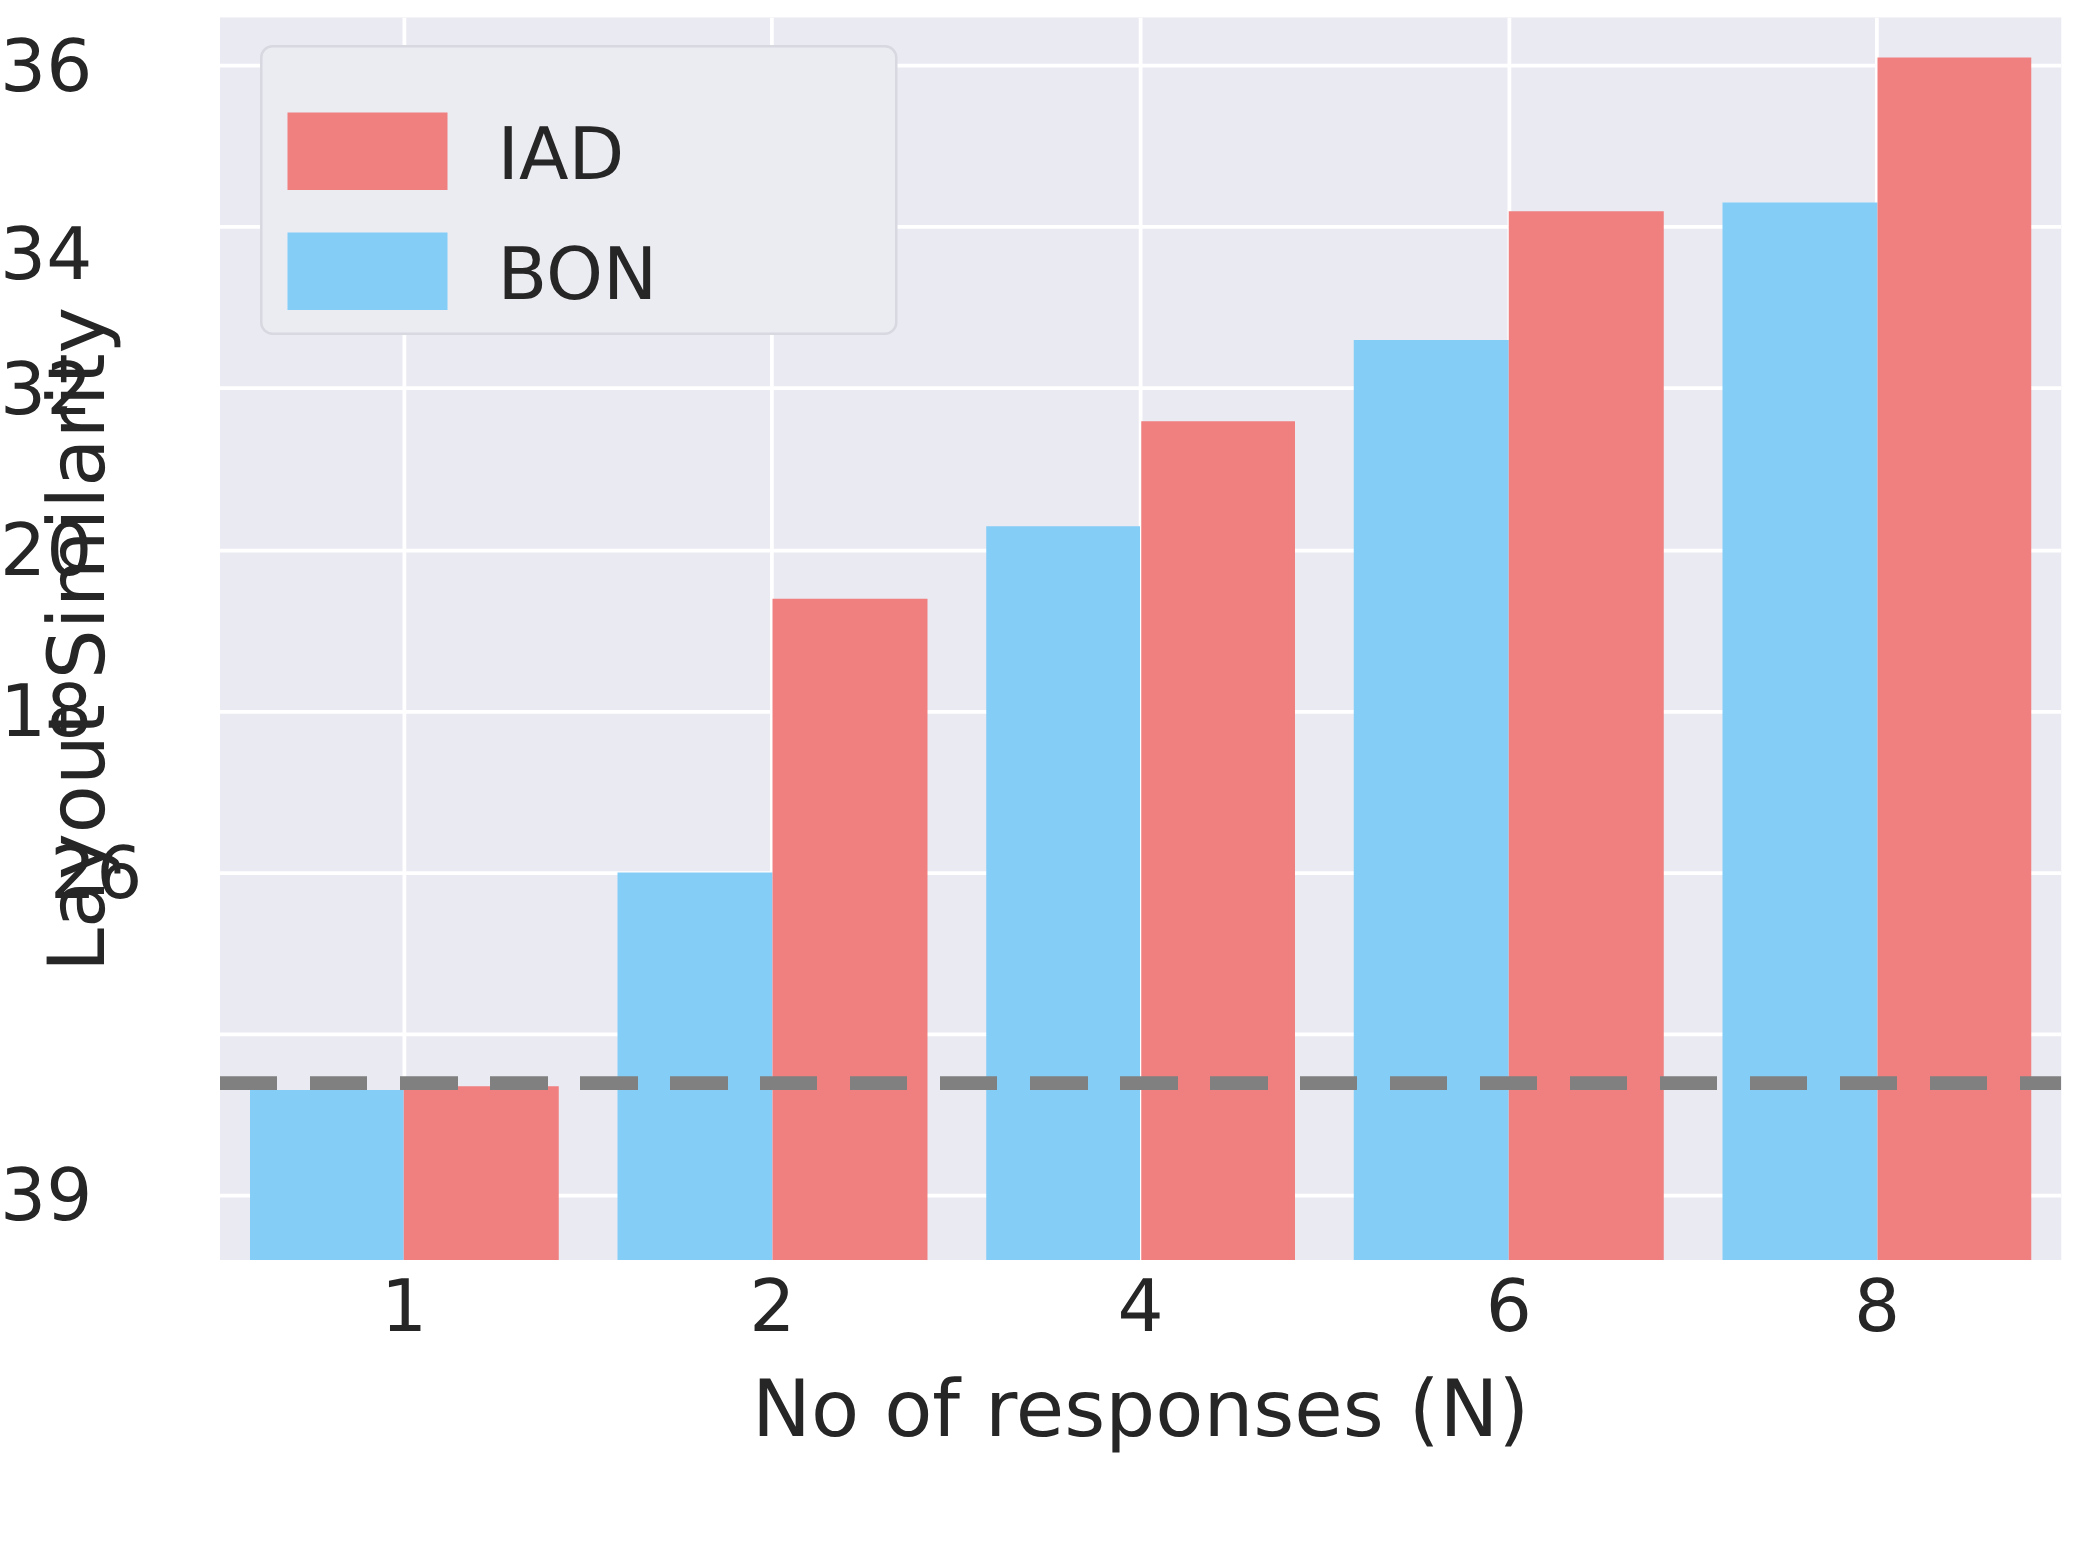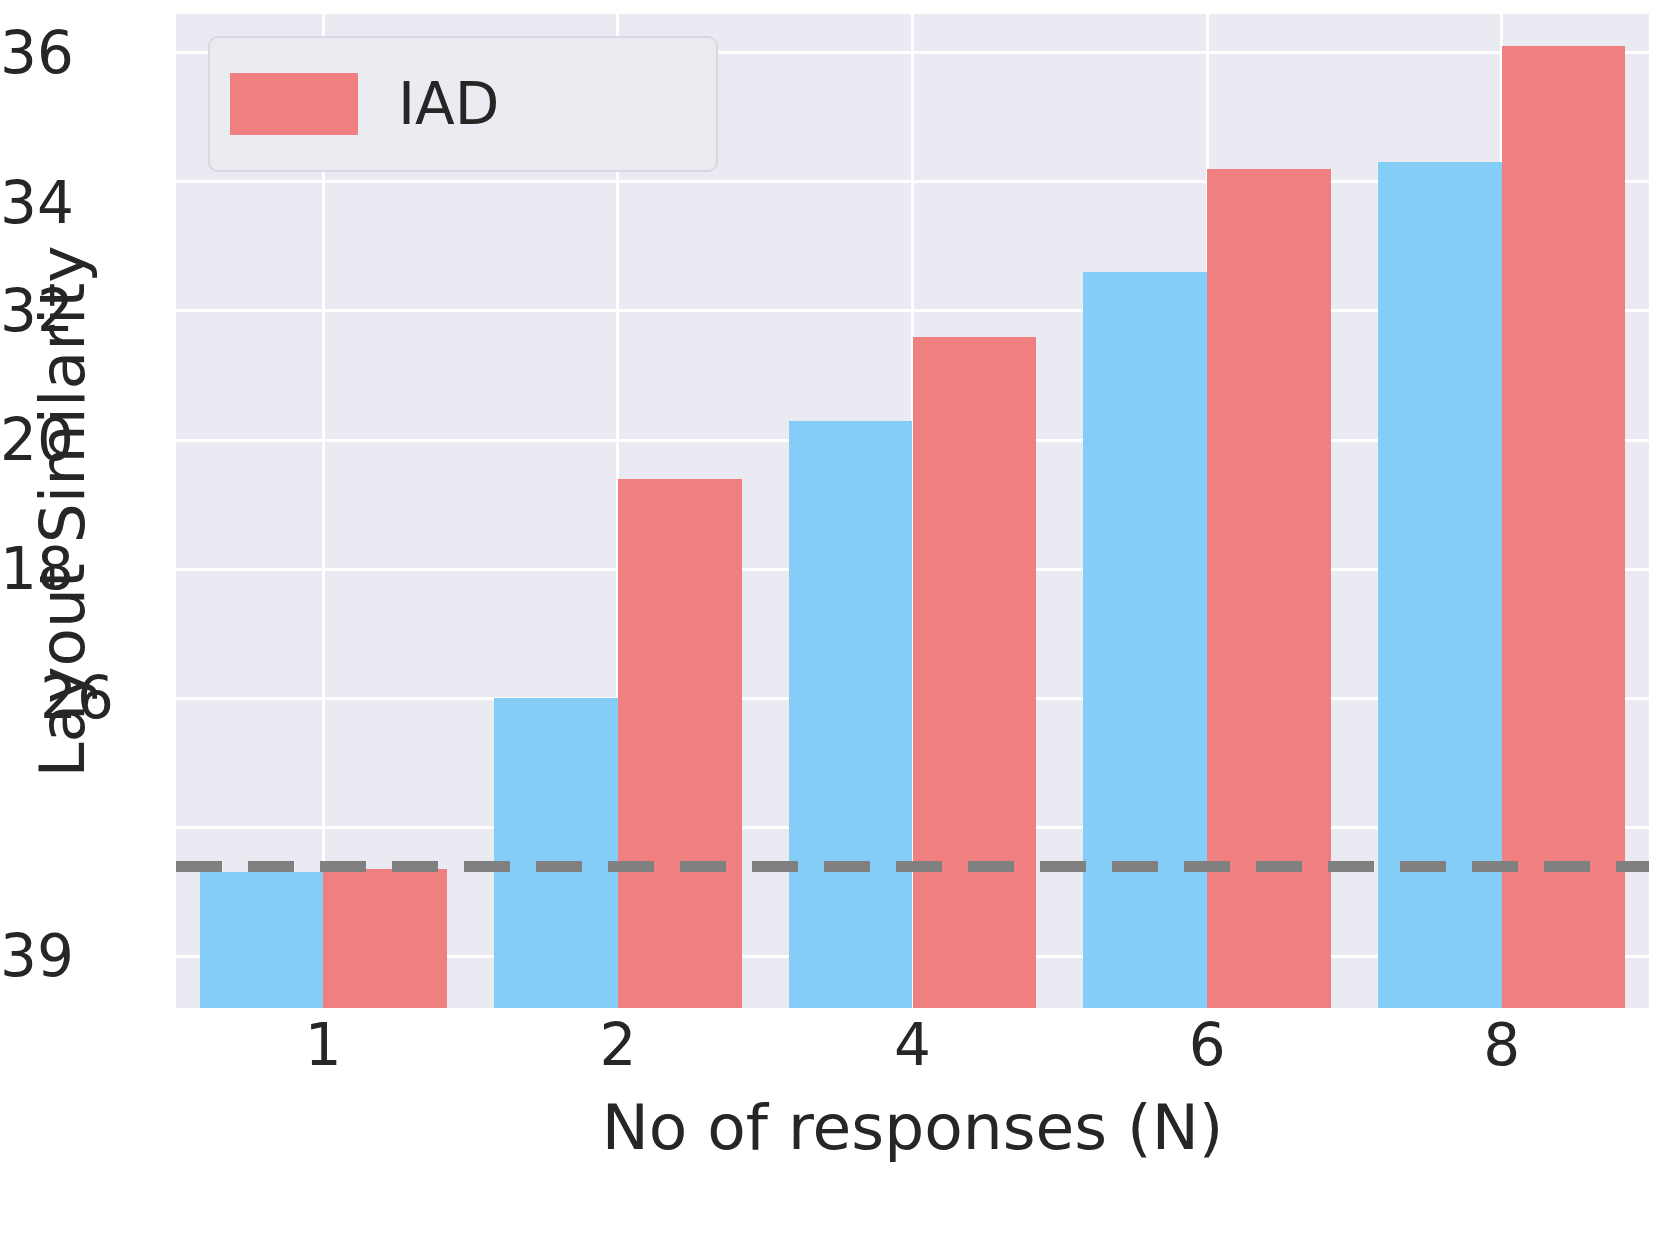--- a/index.html
+++ b/index.html
@@ -129,21 +129,21 @@
     top: 36px;
     width: 510px;
     padding: 18px 20px 18px 20px;
     background: #ebebf2;
     border: 2px solid #d8d8e0;
     border-radius: 10px;
     box-sizing: border-box;
   }
   .legend-row {
     display: flex;
-    align-items: center;
+    align-items: flex-end;
     height: 96px;
   }
   .legend-swatch {
     width: 128px;
     height: 62px;
     flex: 0 0 auto;
     margin-right: 40px;
   }
   .legend-swatch.iad { background: #f08080; }
   .legend-swatch.bon { background: #84cdf7; }
@@ -232,15 +232,19 @@
     </div>
 
   <div id="xlabel">No of responses (N)</div>
   <div id="ylabel">Layout Similarity</div>
 
   <div id="legend">
     <div class="legend-row">
       <span class="legend-swatch iad"></span>
       <span class="legend-label">IAD</span>
     </div>
+    <div class="legend-row">
+      <span class="legend-swatch bon"></span>
+      <span class="legend-label">BON</span>
+    </div>
   </div>
 
 </div>
 
 </body></html>

